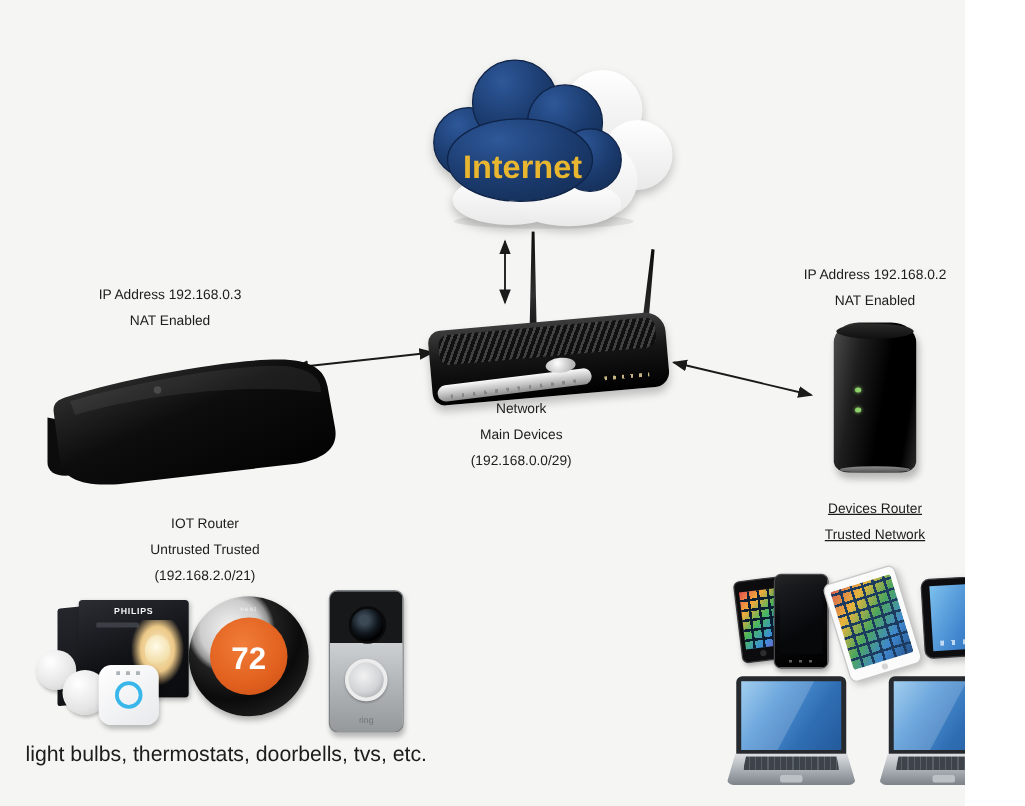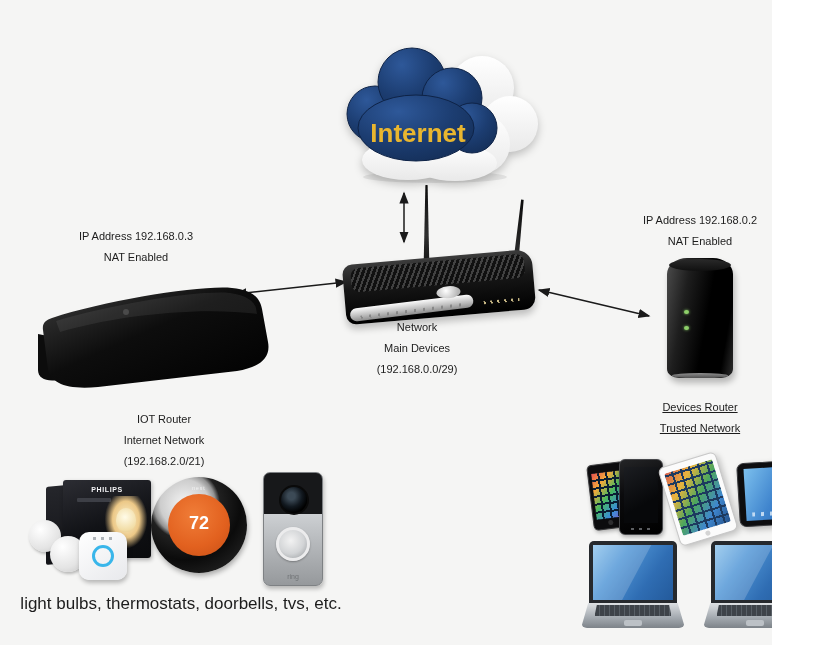--- a/index.html
+++ b/index.html
@@ -79,21 +79,21 @@
   .hue-hub::after { content:''; position:absolute; left:14px; top:5px; width:20px; height:3px;
               background:repeating-linear-gradient(90deg,#aeb3b8 0 3px,transparent 3px 8px); }
 
   
   .nest { left:151px; top:477px; width:96px; height:96px; border-radius:50%;
           background:radial-gradient(circle at 35% 28%,#f5f5f5 0%,#cdcdcd 26%,#939393 33%,#202020 38%,#0b0b0b 60%,#2f2f2f 100%);
           box-shadow:1px 3px 5px rgba(0,0,0,.3); }
   .nest::before { content:''; position:absolute; left:17px; top:17px; right:17px; bottom:17px; border-radius:50%;
           background:radial-gradient(circle at 42% 34%,#f07d38,#e2611f 58%,#c64e15); }
   .nest-temp { position:absolute; left:0; right:0; top:36px; text-align:center;
-          color:#fff; font-size:18px; font-weight:bold; }
+          color:#fff; font-size:25px; font-weight:bold; }
   .nest-brand { position:absolute; left:0; right:0; top:8px; text-align:center;
           color:rgba(255,255,255,.75); font-size:5px; letter-spacing:1px; }
   .nest-sub { position:absolute; left:0; right:0; top:28px; text-align:center;
           color:rgba(255,255,255,.8); font-size:5px; letter-spacing:.5px; }
 
   
   .ring { left:263px; top:472px; width:58px; height:112px; border-radius:7px; border:1px solid #7e8184;
           background:linear-gradient(180deg,#17181a 0%,#17181a 37%,#cdd0d3 37%,#b6b9bc 62%,#96999c 100%);
           box-shadow:1px 3px 4px rgba(0,0,0,.25); }
   .ring-cam { position:absolute; left:15px; top:12px; width:26px; height:26px; border-radius:50%;
@@ -256,21 +256,21 @@
   </div>
 
   <div class="label" style="left:317px; top:317px; width:200px;">
     <div>Network</div>
     <div>Main Devices</div>
     <div>(192.168.0.0/29)</div>
   </div>
 
   <div class="label" style="left:59px; top:409px; width:210px;">
     <div>IOT Router</div>
-    <div>Internet Network</div>
+    <div>Untrusted Trusted</div>
     <div>(192.168.2.0/21)</div>
   </div>
 
   <div class="label" style="left:595px; top:397px; width:210px;text-decoration:underline;">
     <div>Devices Router</div>
     <div>Trusted Network</div>
   </div>
 
   <div class="label" style="left:15px; top:593px; width:332px; font-size:17px;">light bulbs, thermostats, doorbells, tvs, etc.</div>
 

